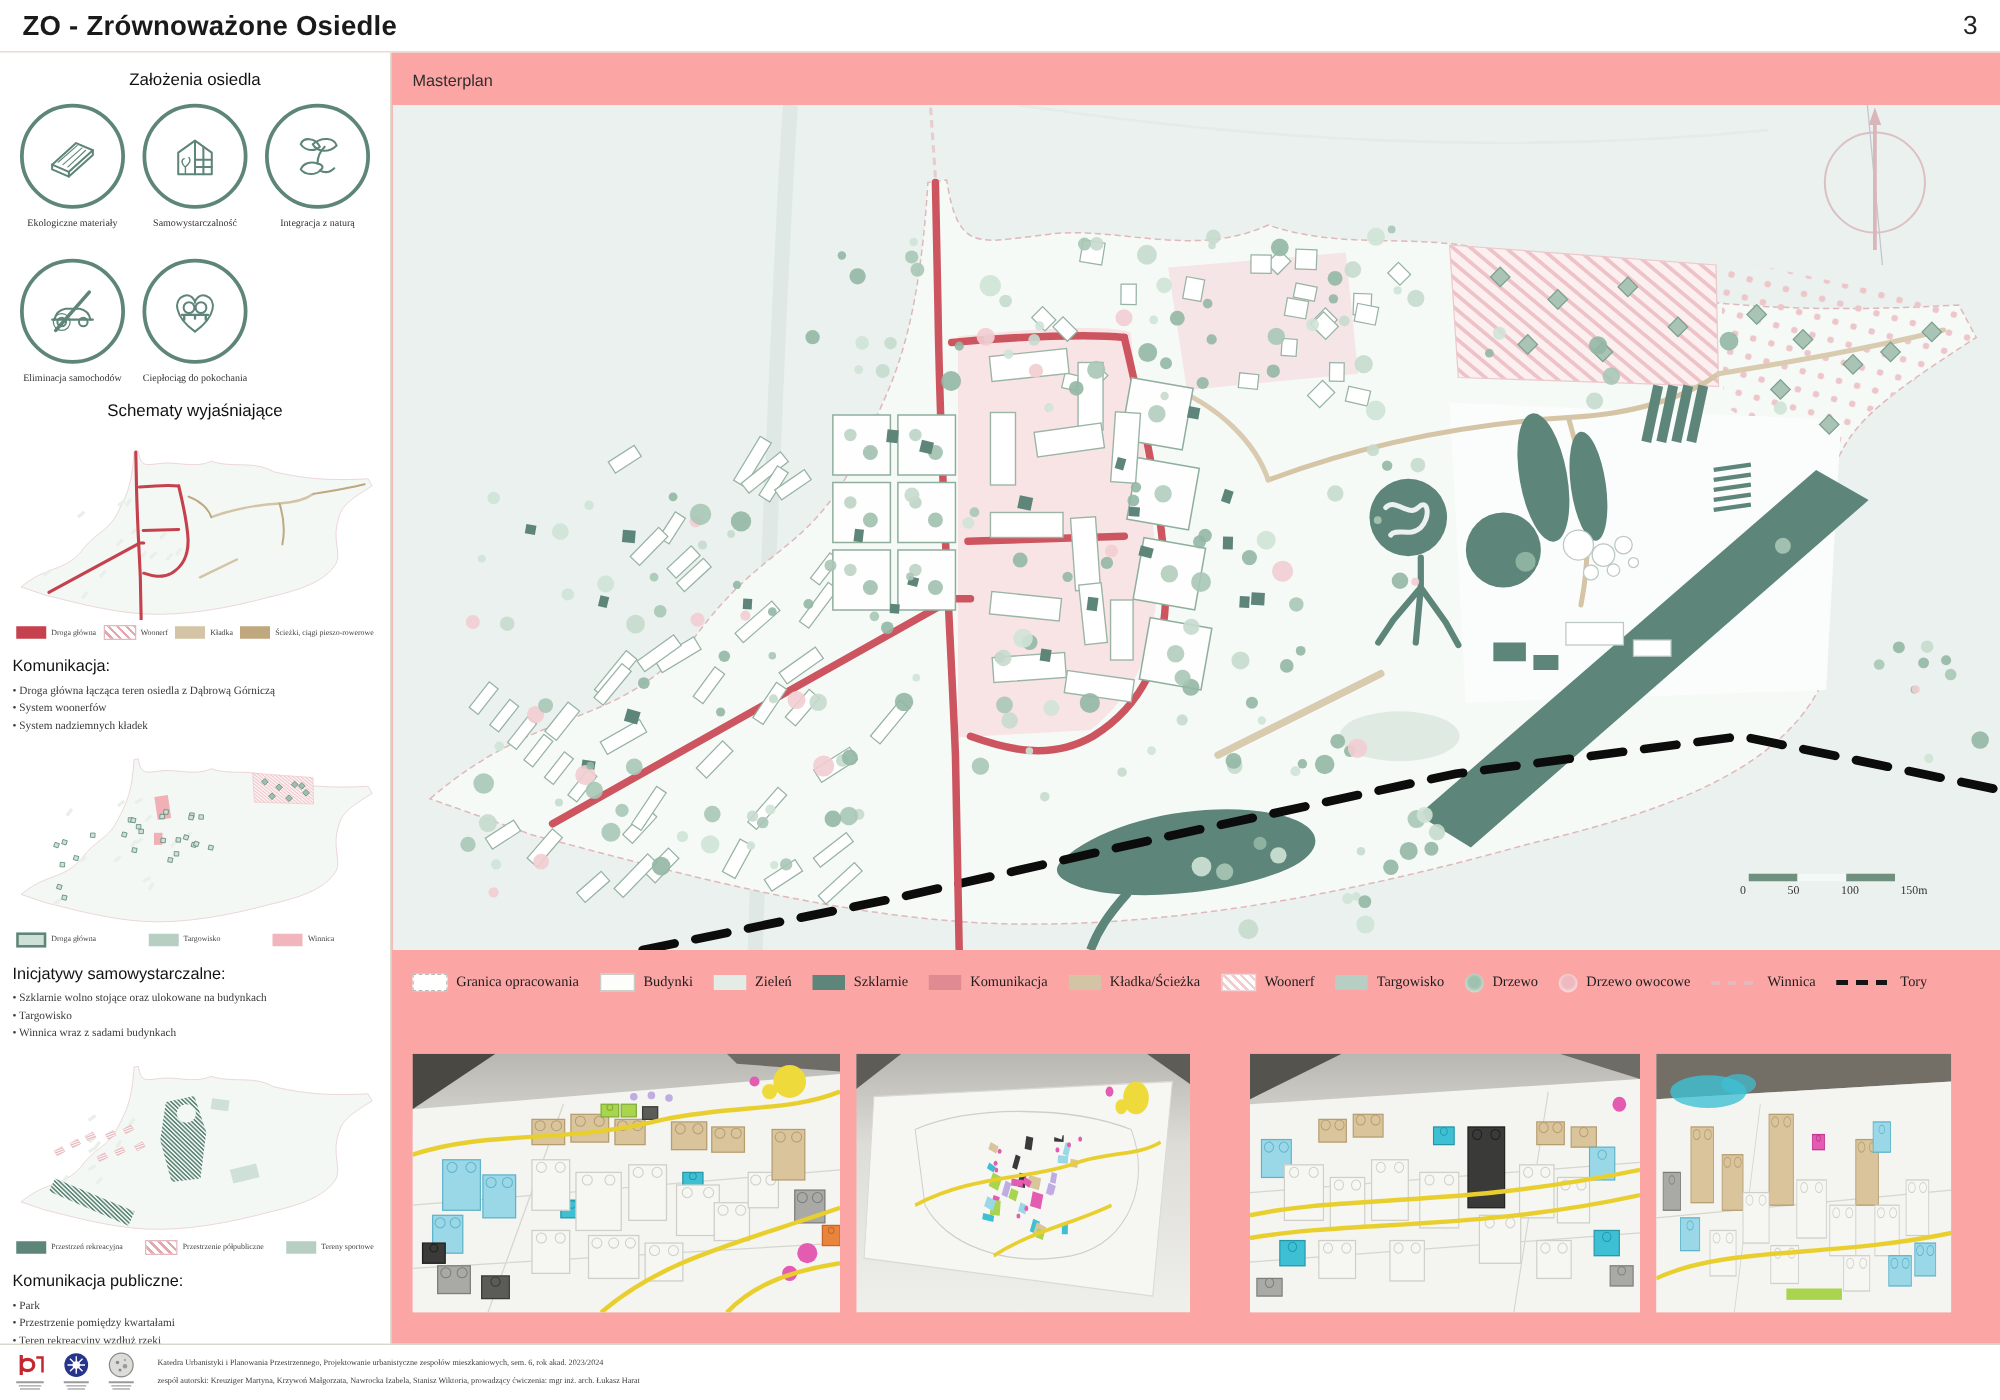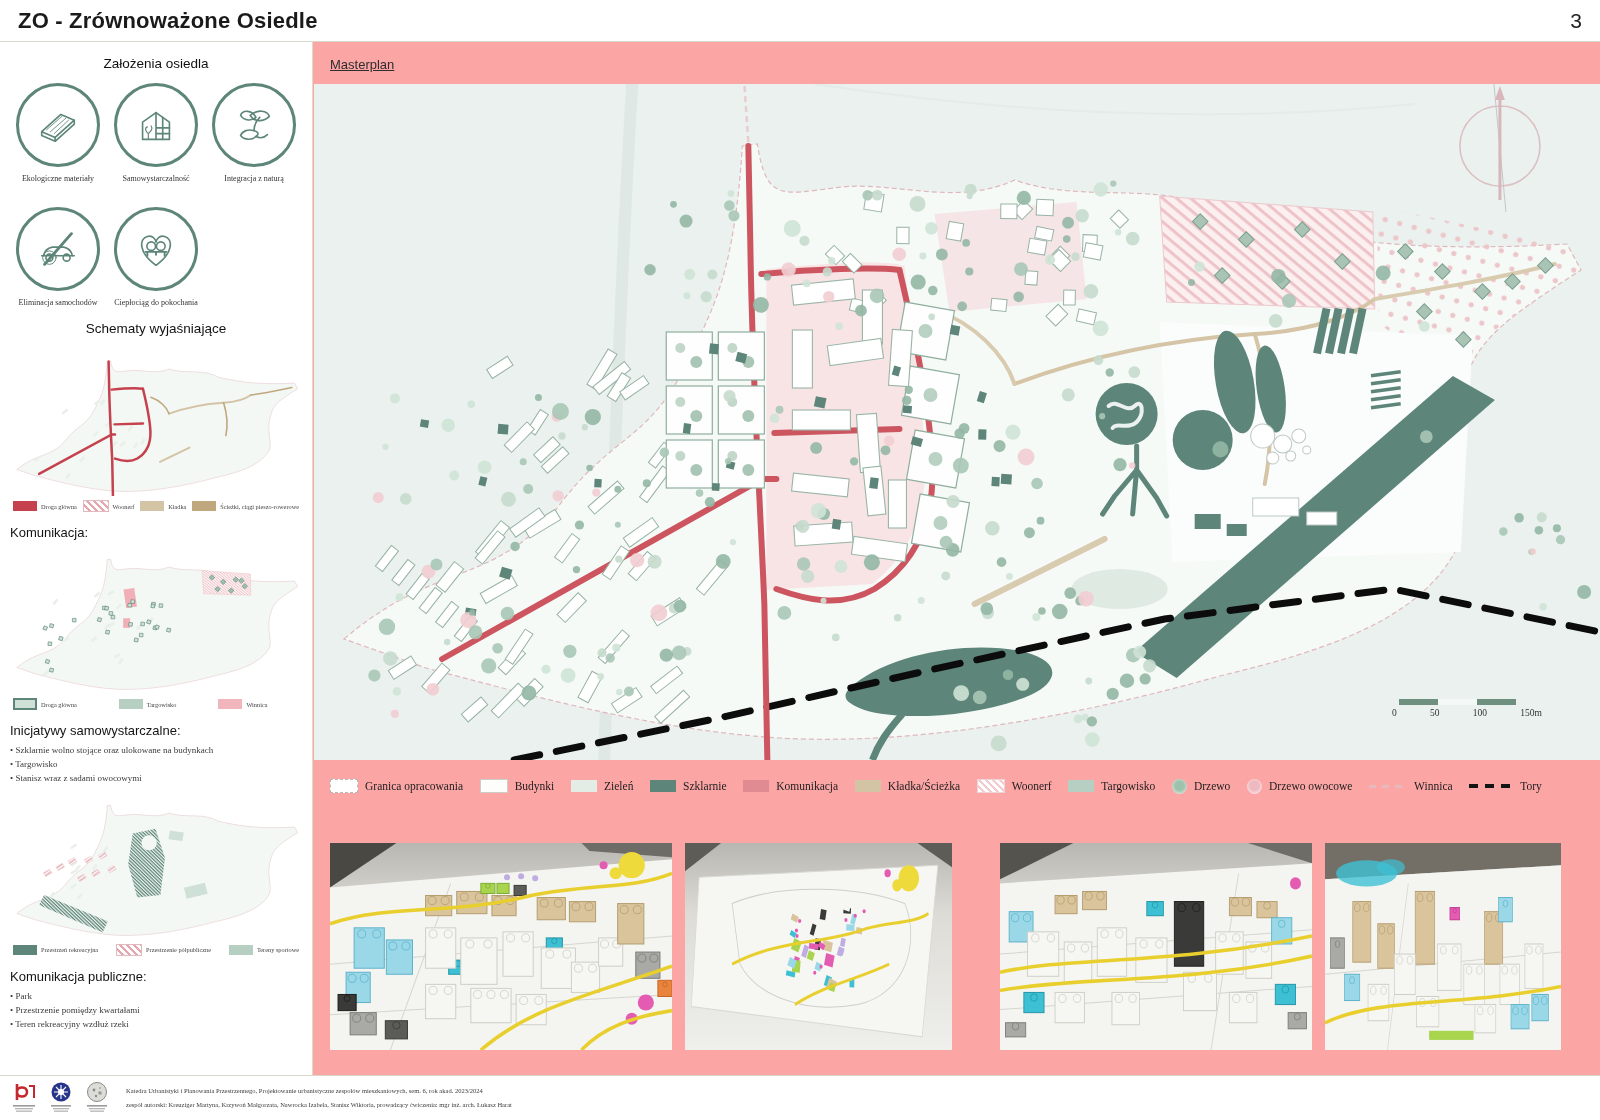--- a/index.html
+++ b/index.html
@@ -30,21 +30,21 @@
   .sw{display:inline-block;width:24px;height:10px;flex:none;}
   .sw-r{background:#c4414d;}
   .sw-wh{background:repeating-linear-gradient(45deg,#fff 0 3px,#e3a7ad 3px 5px);border:.5px solid #e3b9bd;}
   .sw-t1{background:#d3c4a5;}
   .sw-t2{background:#bfa77e;}
   .sw-gh{width:20px;height:8px;background:#cfe0d6;border:2px solid #5d8579;}
   .sw-sage{background:#b7cfc2;}
   .sw-pink{background:#f0b6bb;}
   .sw-dg{background:#5d8579;}
   
-  .main-lbl{position:absolute;left:330px;top:57px;font-size:13px;color:#2e2e2e;text-decoration:underline;}
+  .main-lbl{position:absolute;left:330px;top:57px;font-size:13px;color:#2e2e2e;}
   .map{position:absolute;left:314px;top:84px;width:1286px;height:676px;}
   .map svg{display:block;width:100%;height:100%;}
   .scalebar{position:absolute;left:1392px;top:699px;width:156px;z-index:5;}
   .sb-segs{display:flex;height:6px;width:117px;margin-left:7px;}
   .sb-segs i{display:block;width:39px;height:6px;}
   .sb-segs i.g{background:#6f907f;}
   .sb-segs i.w{background:#f4f8f6;}
   .sb-labels{display:flex;justify-content:space-between;width:150px;font-family:"Liberation Serif",serif;font-size:9.5px;color:#333;margin-top:3px;}
   .mlegend{position:absolute;left:330px;top:772px;width:1212px;height:28px;display:flex;justify-content:space-between;}
   .mlg-item{display:flex;align-items:center;gap:7px;}
@@ -206,20 +206,25 @@
       <span class="it">
           <i class="sw sw-t1"></i>
           <span class="lb">Kładka</span>
         </span>
       <span class="it">
           <i class="sw sw-t2"></i>
           <span class="lb">Ścieżki, ciągi pieszo-rowerowe</span>
         </span>
     </div>
     <div class="sec-h">Komunikacja:</div>
+    <ul class="blts">
+      <li>Droga główna łącząca teren osiedla z Dąbrową Górniczą</li>
+      <li>System woonerfów</li>
+      <li>System nadziemnych kładek</li>
+    </ul>
 
     <svg id="sc2" class="scheme" width="292" height="148" viewBox="0 0 1285 676" preserveAspectRatio="none">
         <defs>
           <pattern id="vh2" width="9" height="9" patternUnits="userSpaceOnUse" patternTransform="rotate(40)">
             <rect width="9" height="9" fill="#fbeff0"></rect>
             <rect width="9" height="3" fill="#eec3c8"></rect>
           </pattern>
           <pattern id="pd2" width="15" height="15" patternUnits="userSpaceOnUse" patternTransform="rotate(15)">
             <circle cx="4" cy="4" r="2.6" fill="#edc6ca"></circle>
           </pattern>
@@ -296,21 +301,21 @@
         </span>
       <span class="it">
           <i class="sw sw-pink"></i>
           <span class="lb">Winnica</span>
         </span>
     </div>
     <div class="sec-h">Inicjatywy samowystarczalne:</div>
     <ul class="blts">
       <li>Szklarnie wolno stojące oraz ulokowane na budynkach</li>
       <li>Targowisko</li>
-      <li>Stanisz wraz z sadami owocowymi</li>
+      <li>Winnica wraz z sadami budynkach</li>
     </ul>
 
     <svg id="sc3" class="scheme" width="292" height="148" viewBox="0 0 1285 676" preserveAspectRatio="none">
         <defs>
           <pattern id="vh3" width="9" height="9" patternUnits="userSpaceOnUse" patternTransform="rotate(40)">
             <rect width="9" height="9" fill="#fbeff0"></rect>
             <rect width="9" height="3" fill="#eec3c8"></rect>
           </pattern>
           <pattern id="pd3" width="15" height="15" patternUnits="userSpaceOnUse" patternTransform="rotate(15)">
             <circle cx="4" cy="4" r="2.6" fill="#edc6ca"></circle>

